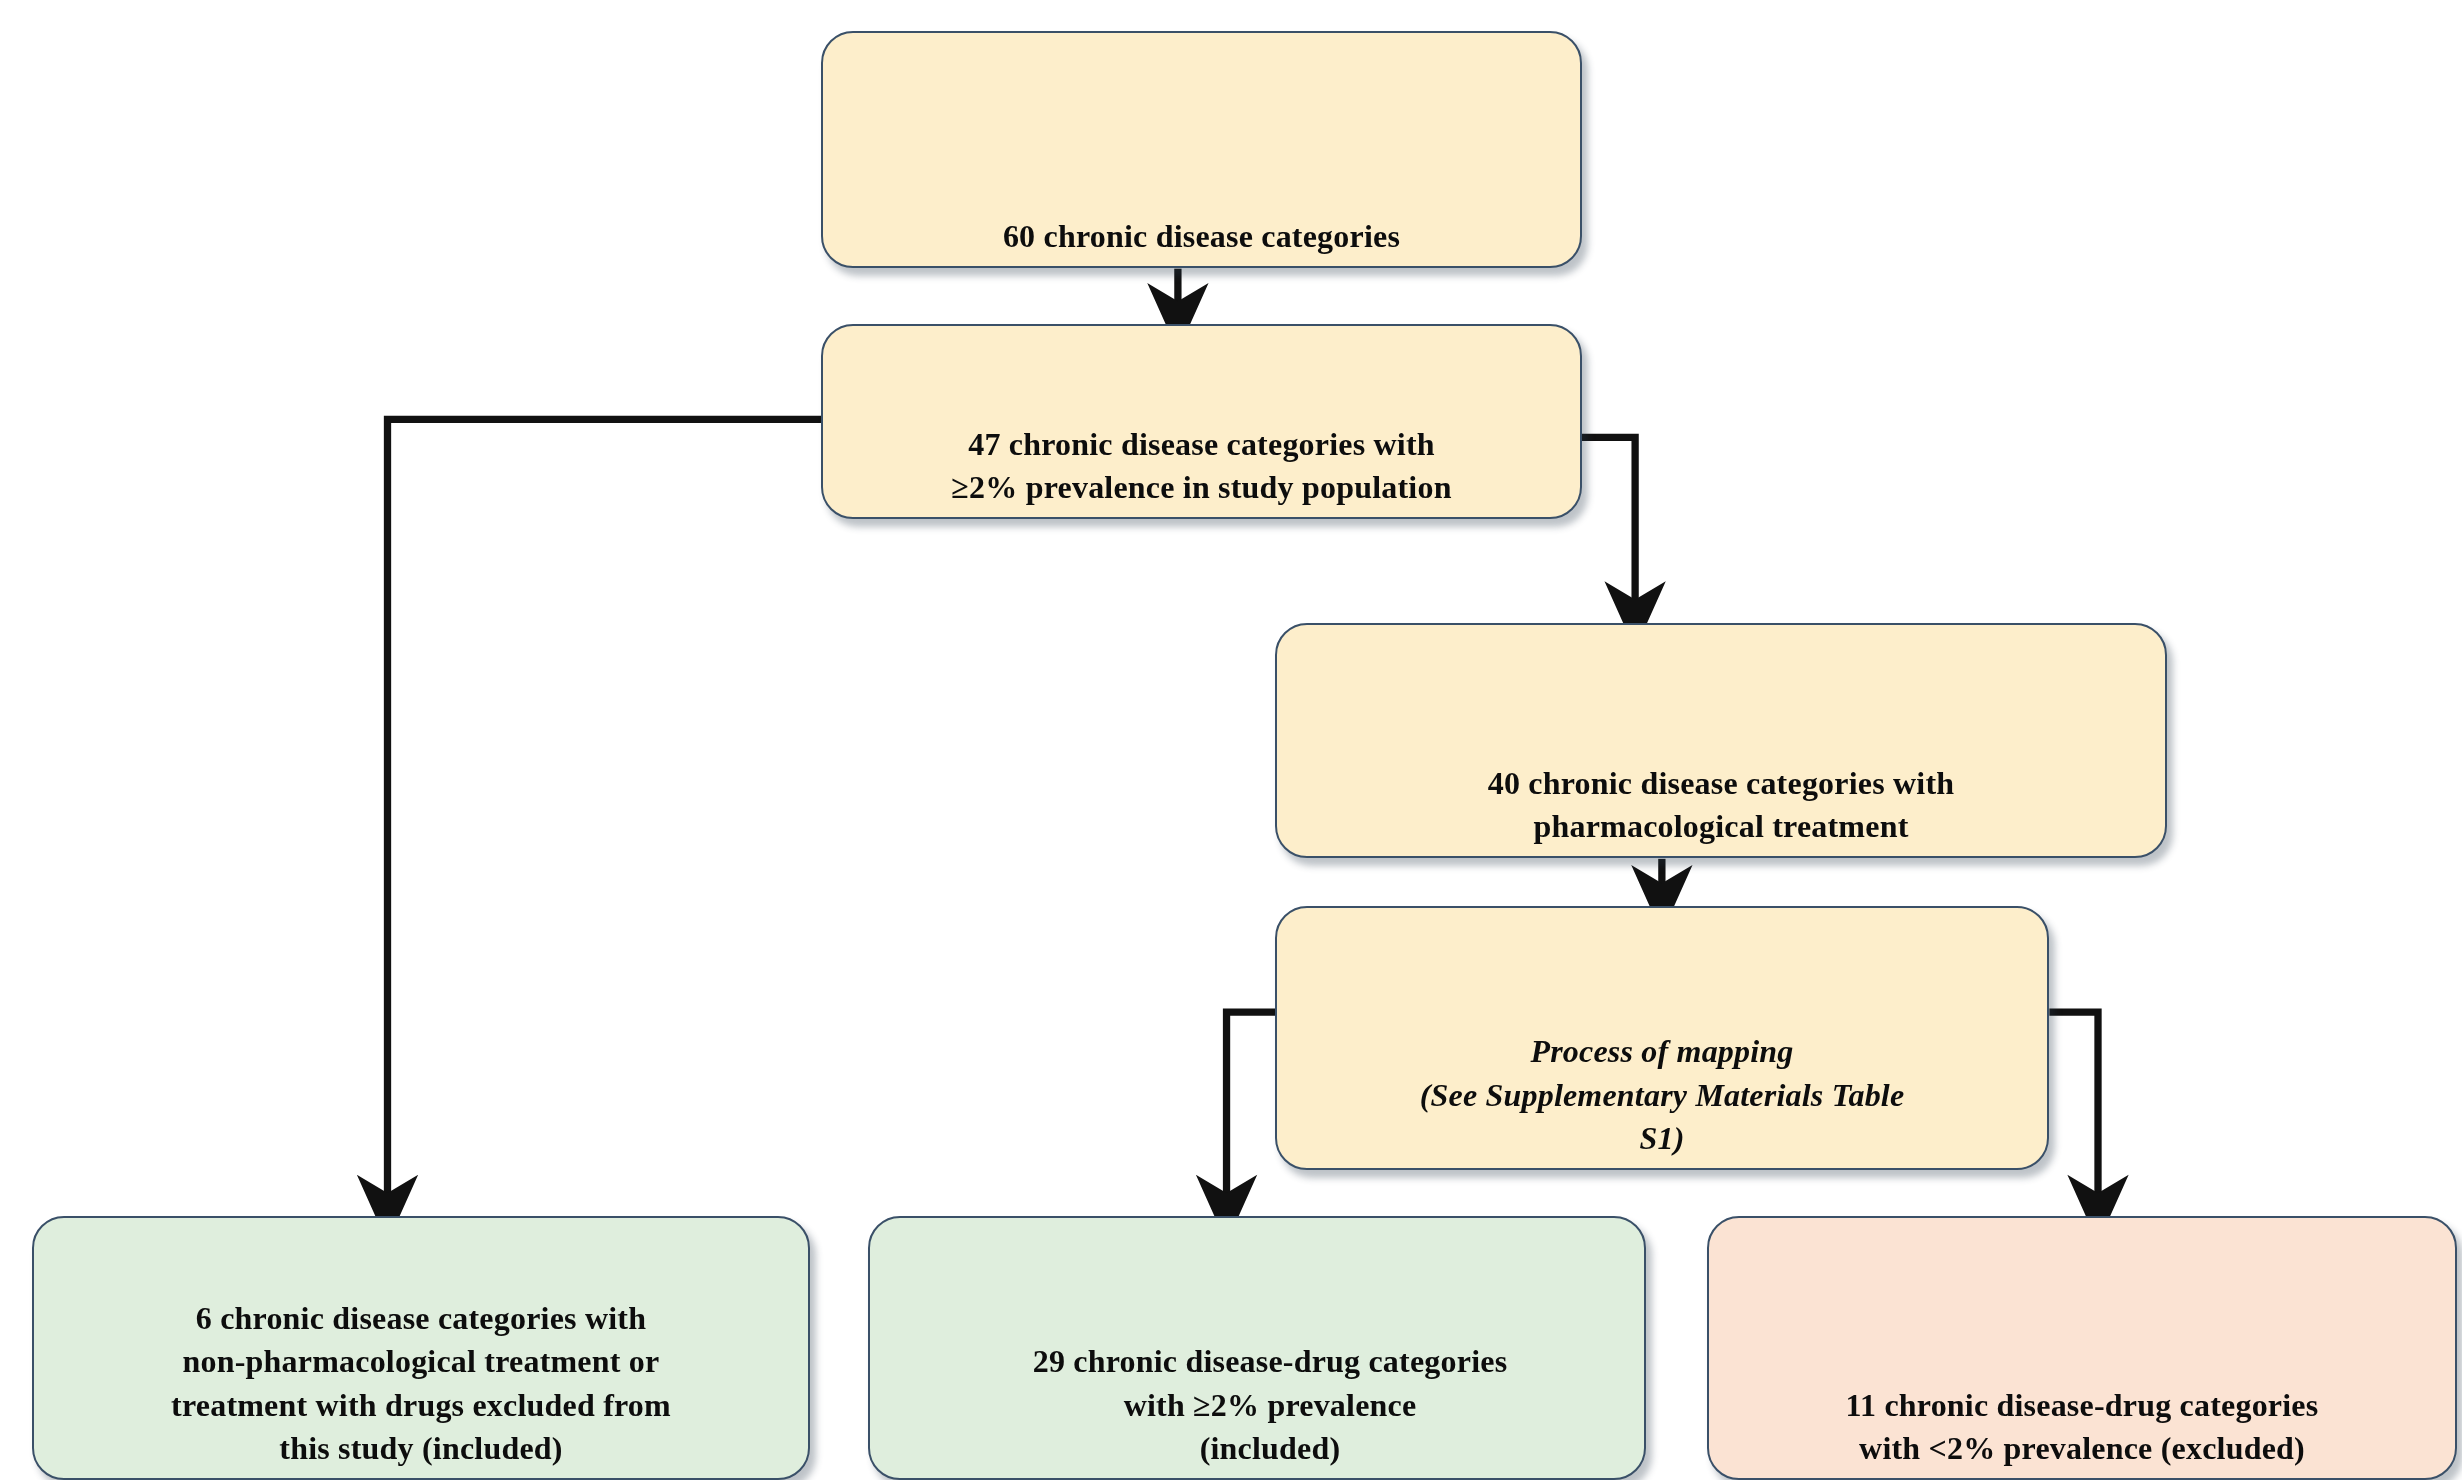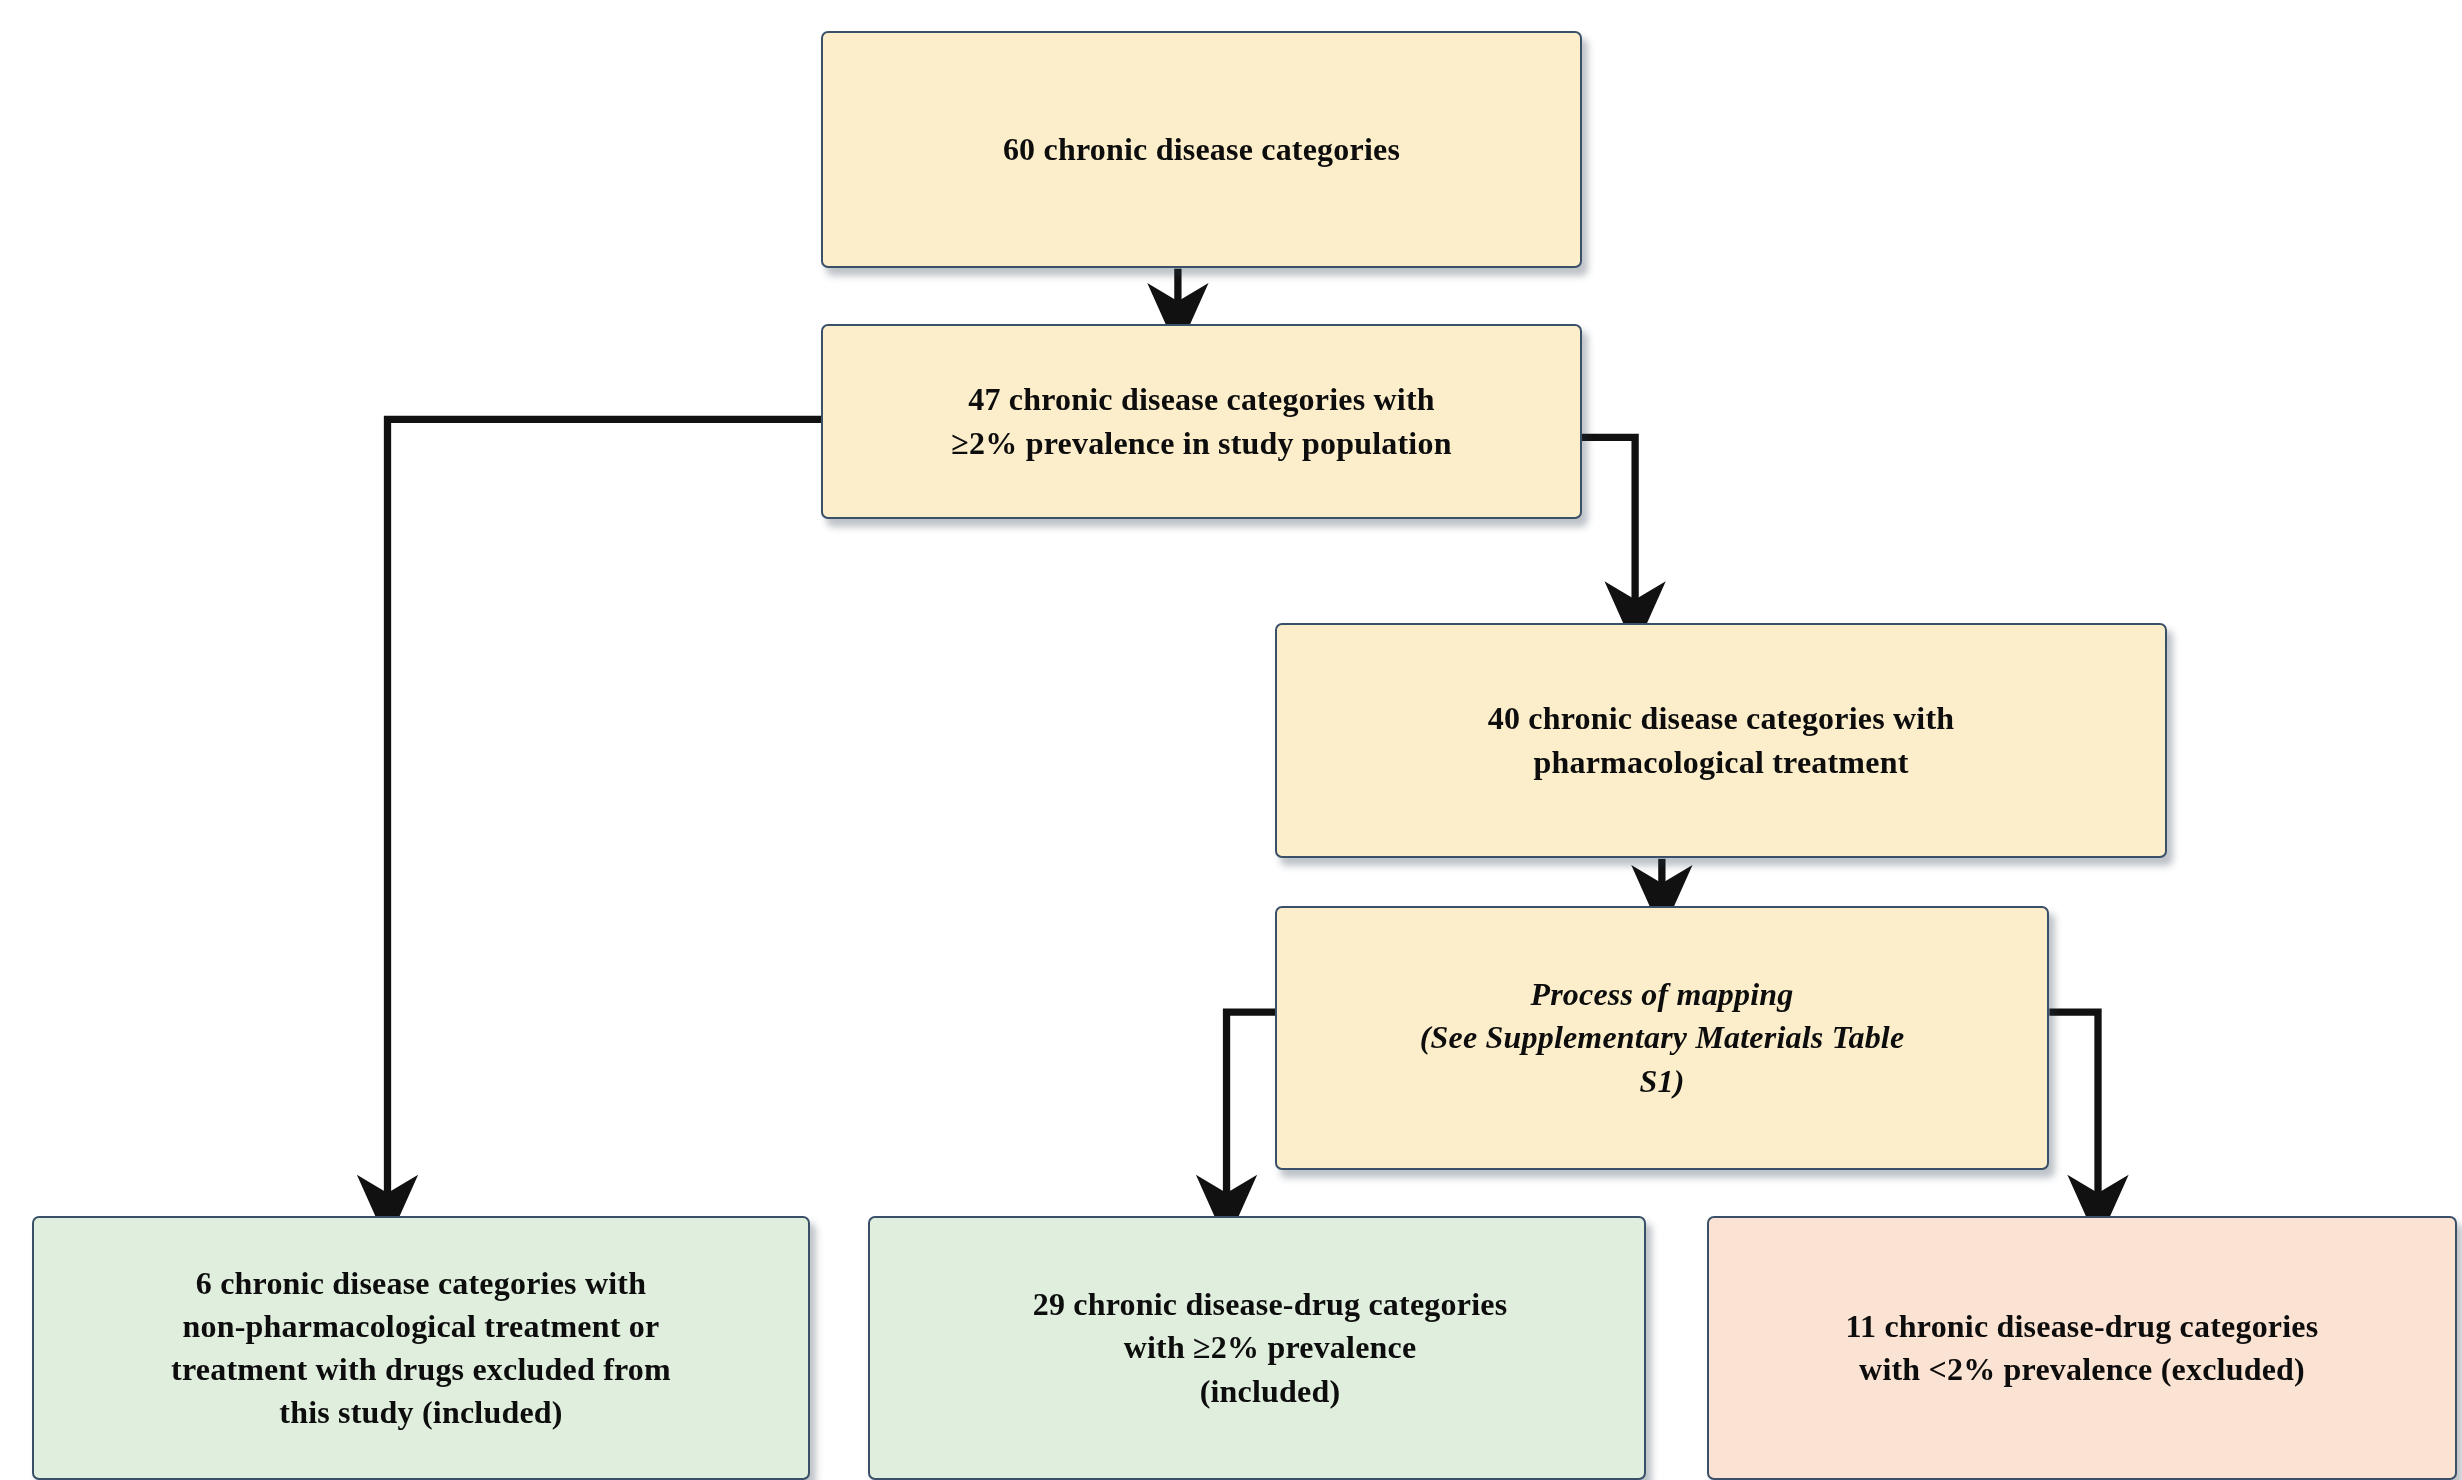--- a/index.html
+++ b/index.html
@@ -23,23 +23,23 @@
     left: 0;
     top: 0;
     width: 2462px;
     height: 1481px;
     pointer-events: none;
   }
   .node {
     position: absolute;
     box-sizing: border-box;
     border: 2.4px solid #3a5068;
-    border-radius: 7px;
+    border-radius: 32px;
     display: flex;
-    align-items: center;
+    align-items: flex-end;
     justify-content: center;
     text-align: center;
     padding: 8px 21px;
     box-shadow: 5.7px 7.3px 7.3px rgba(40, 55, 72, 0.30);
     z-index: 2;
   }
   .node .node-text {
     display: block;
     font-weight: bold;
     color: #0d0d0d;

